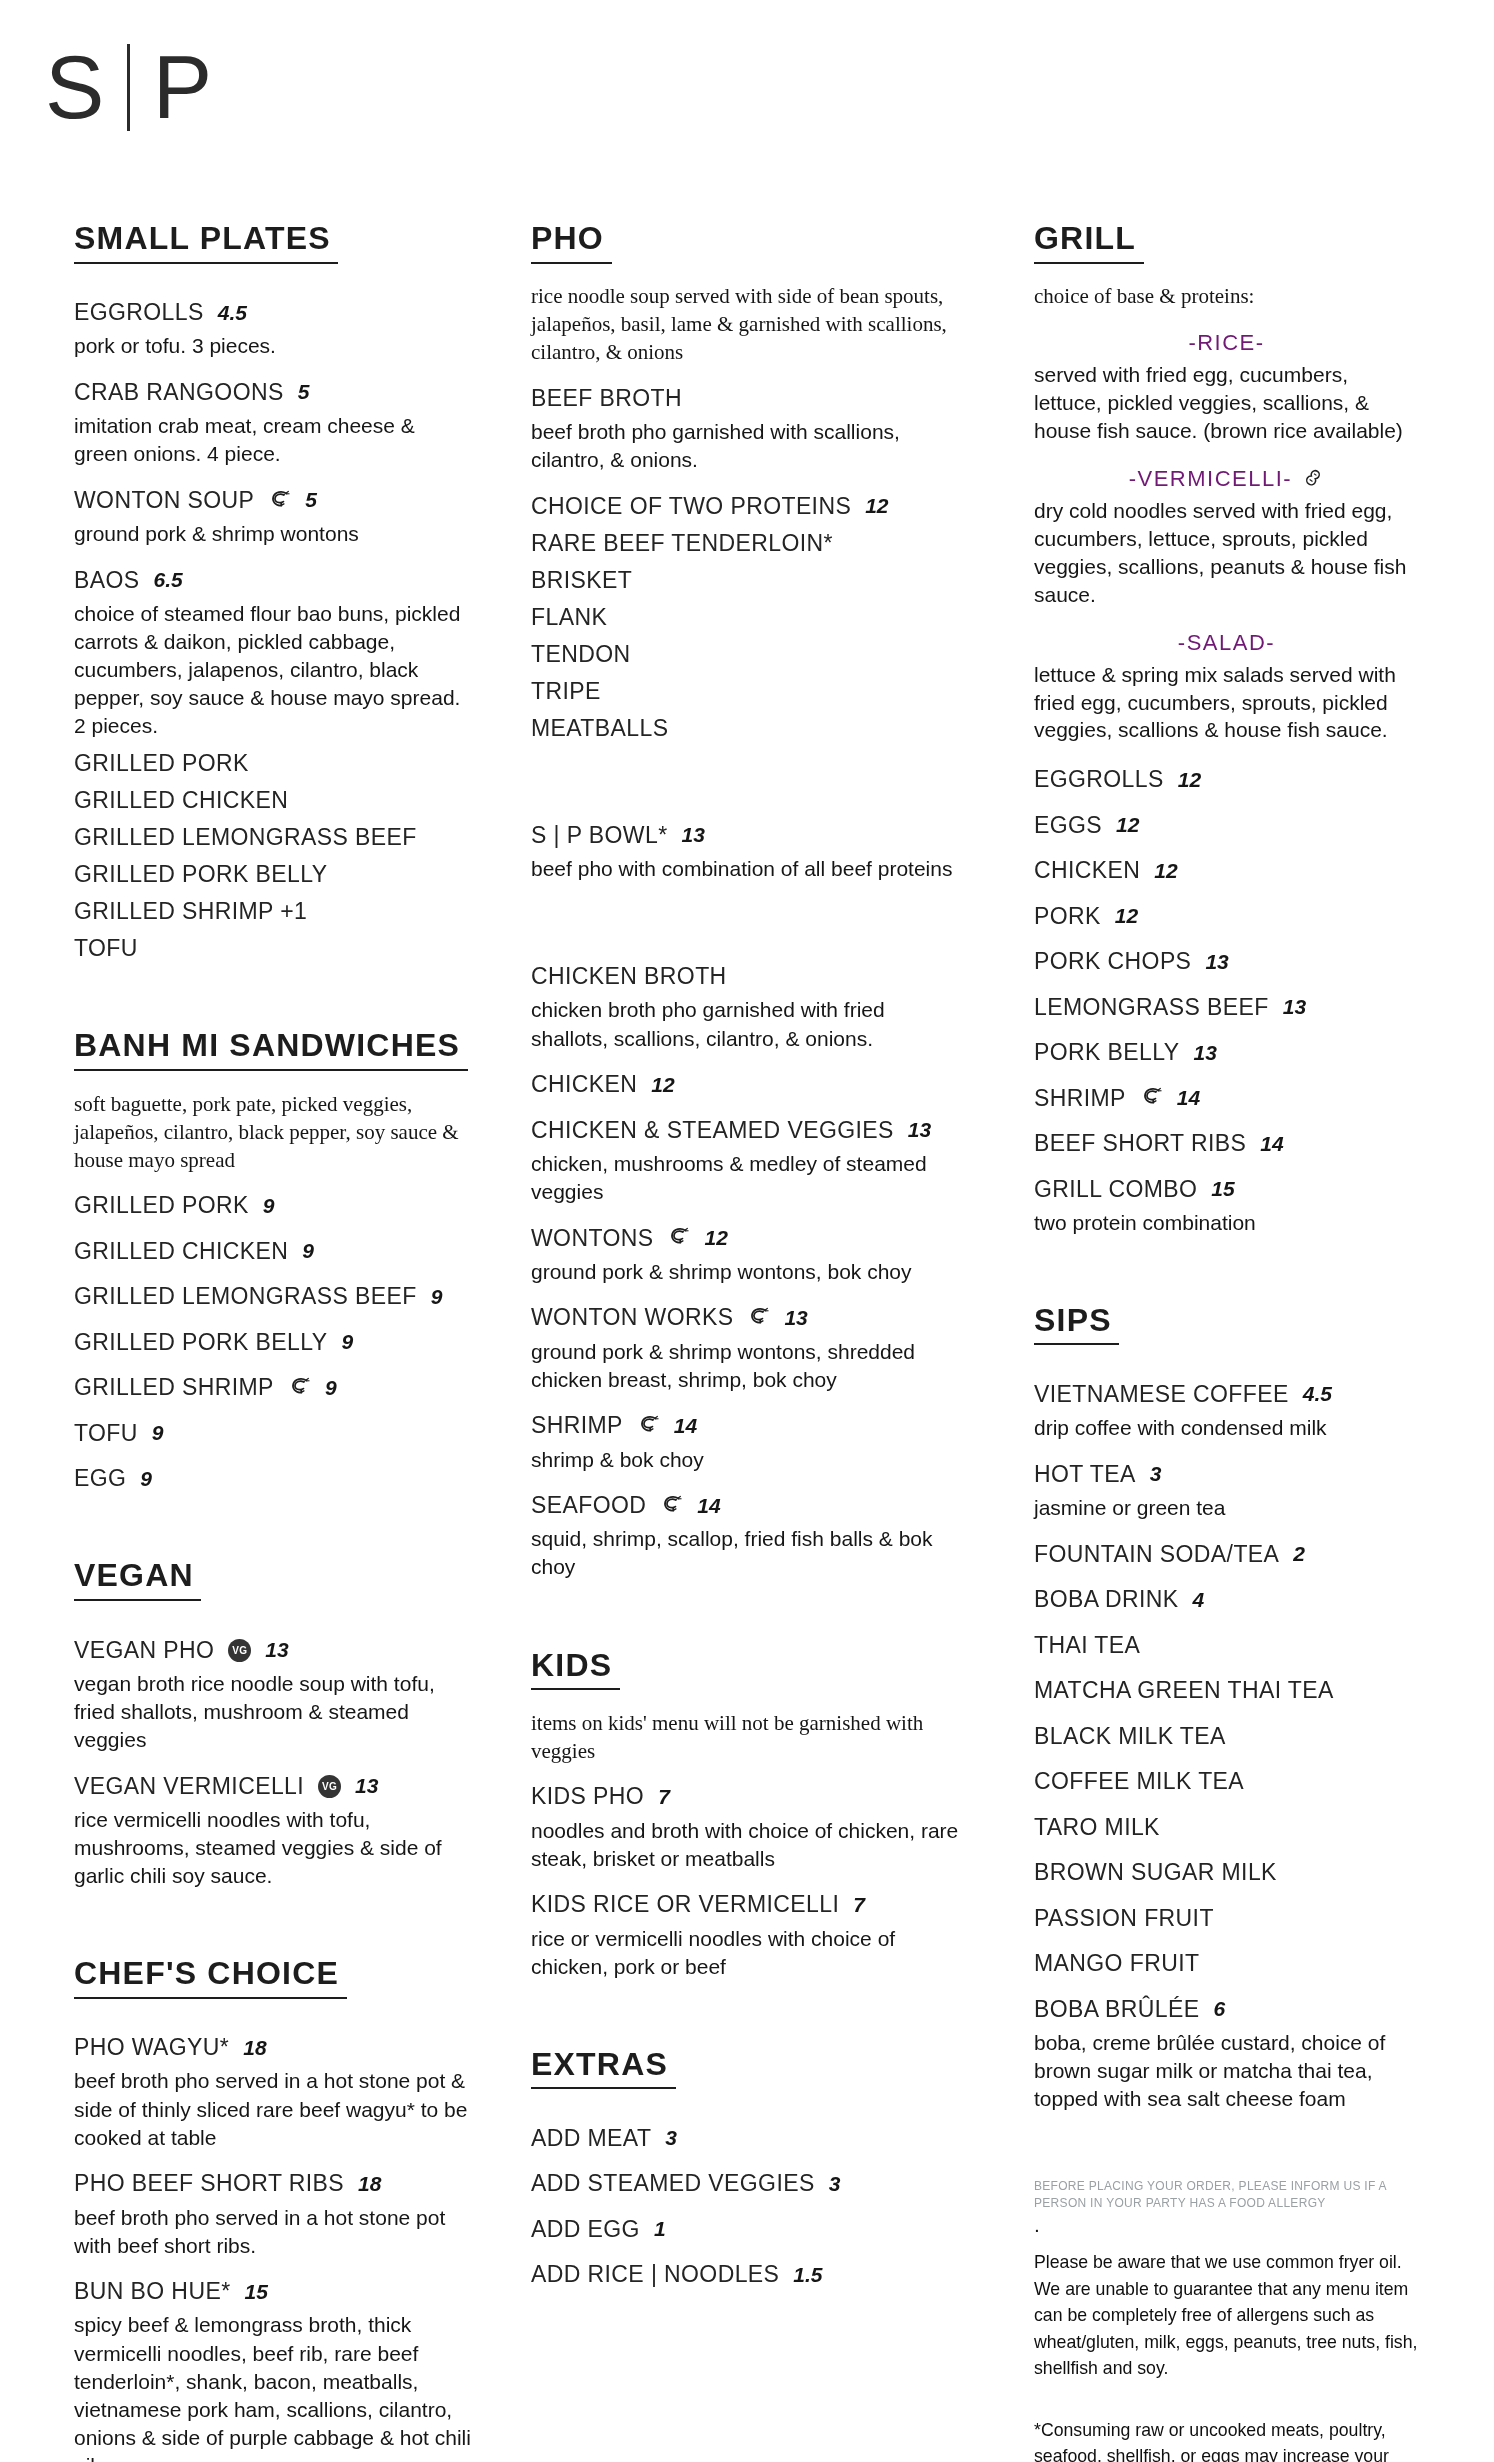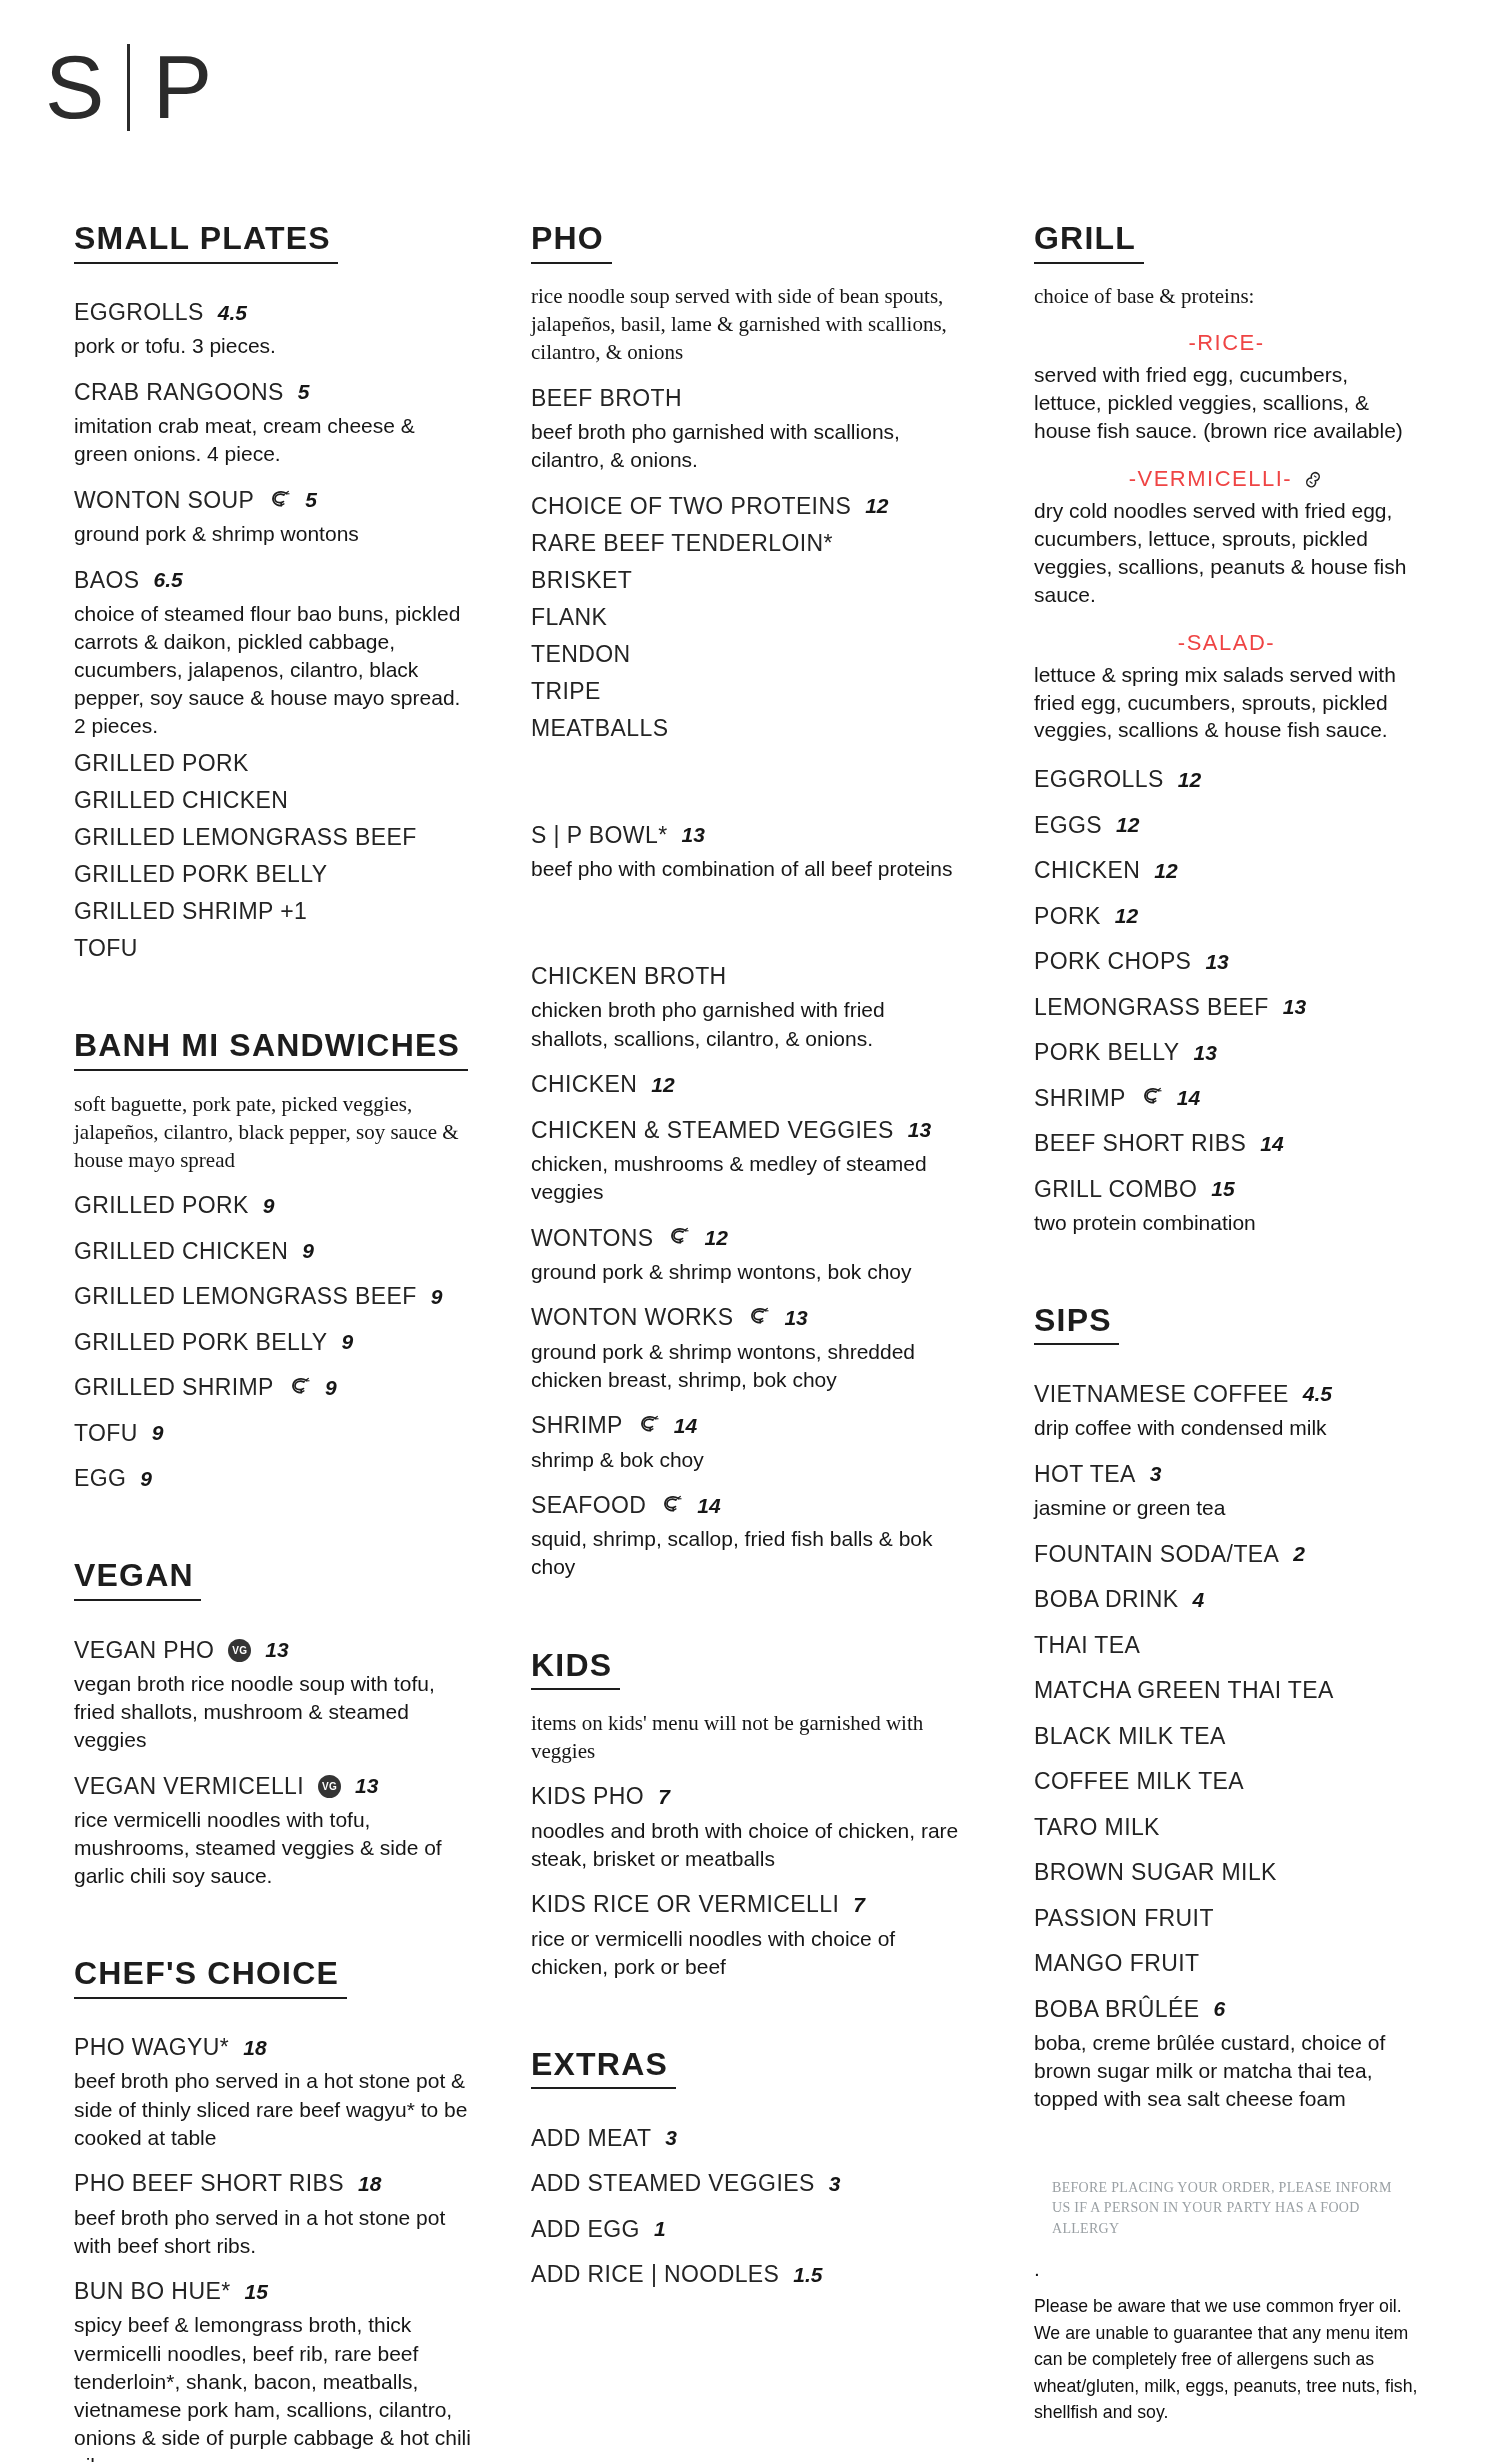--- a/index.html
+++ b/index.html
@@ -70,43 +70,43 @@
     font-size:21px;font-weight:700;color:#161616;font-style:italic;
   }
   .item-desc{
     margin:6.2px 0 0 0;
     font-size:21px;line-height:1.34;color:#161616;
   }
   .item-note{margin-top:4.6px}
   
   .base-block{margin:20px 0 21.6px 0}
   .base-title{
-    display:flex;justify-content:center;align-items:flex-end;gap:9.2px;
-    font-size:22px;letter-spacing:1.5px;color:#ef4444;
+    display:flex;justify-content:center;align-items:center;gap:9.2px;
+    font-size:22px;letter-spacing:1.5px;color:#701a75;
     text-transform:uppercase;
   }
   .base-desc{
     margin:4.6px 0 0 0;
     font-size:21px;line-height:1.33;color:#161616;
   }
   
   .icon-svg{width:23px;height:23px;flex:0 0 auto;display:inline-block;margin-top:-2.3px}
   .vg-badge{
     display:inline-flex;align-items:center;justify-content:center;
     width:23px;height:23px;border-radius:50%;
     background:#343434;color:#fff;
     font-size:10px;font-weight:700;letter-spacing:0.4px;
     flex:0 0 auto;
   }
   
   .notices{margin-top:34px;width:385px}
   .notice-smallcaps{
-    margin:18px;
-    font-size:14px;line-height:1.45;letter-spacing:0.3px;
-    color:#9aa0a4;text-transform:uppercase;font-family:Liberation Serif, serif;
+    margin:0;
+    font-size:12px;line-height:1.45;letter-spacing:0.3px;
+    color:#9aa0a4;text-transform:uppercase;
   }
   .notice-period{margin:0 0 12.3px 0;font-size:21px;color:#161616}
   .notice-body{
     margin:0 0 35px 0;
     font-size:17.7px;line-height:1.5;color:#0f0f0f;
   }
   .notice-raw{margin-bottom:0}
 </style>
 </head>
 <body>

